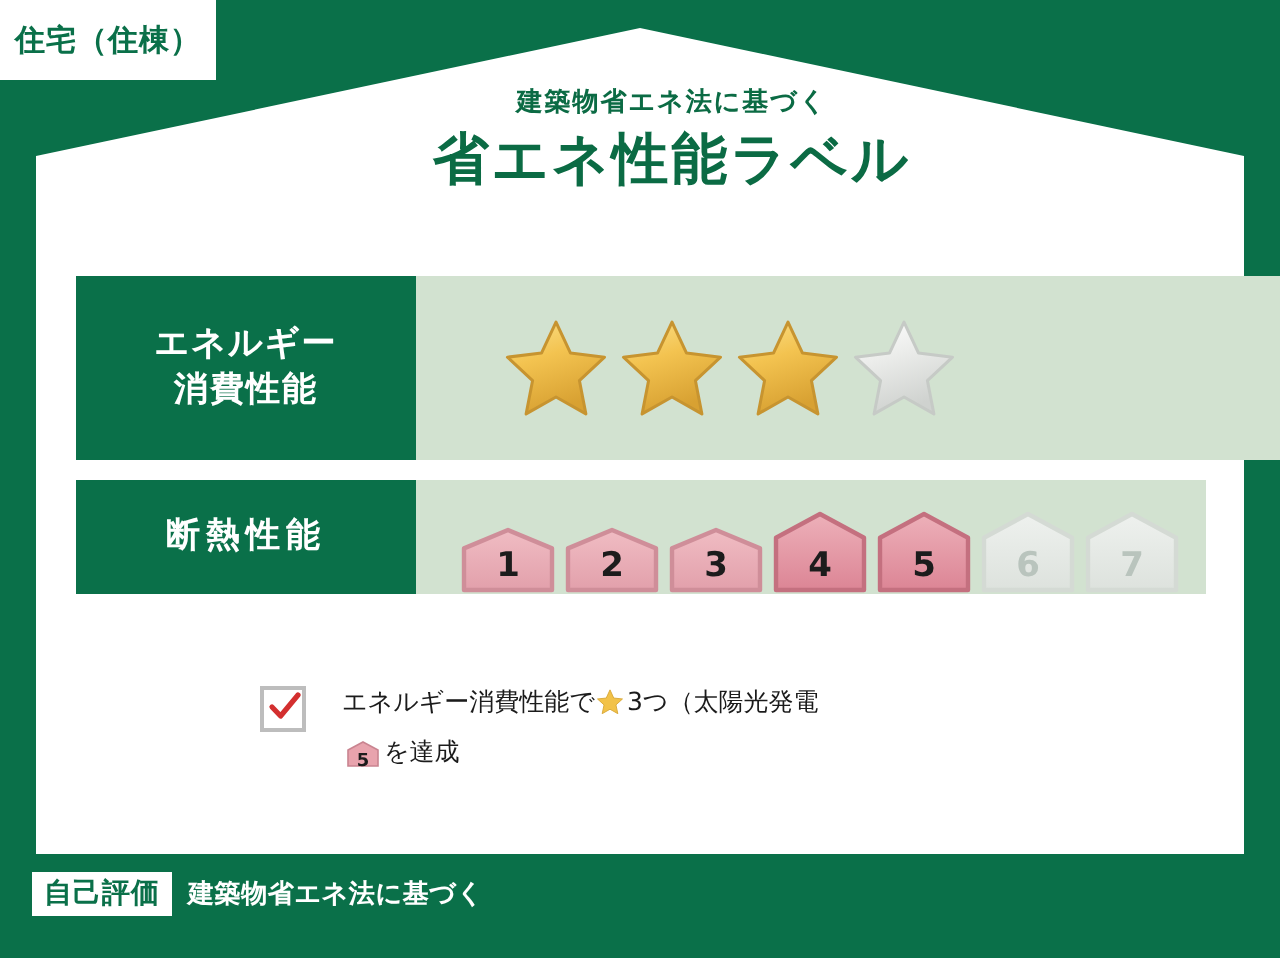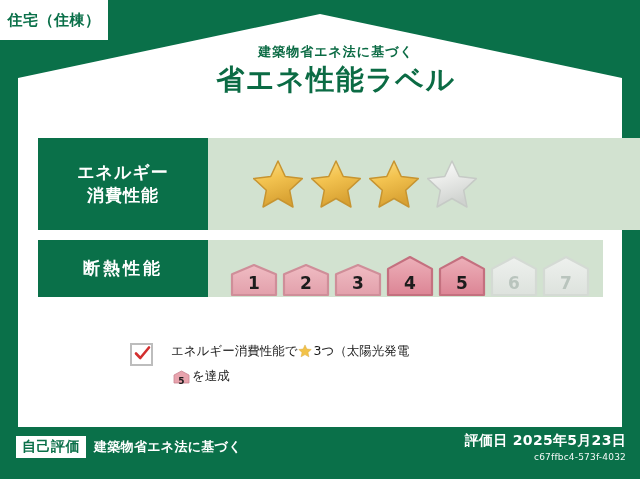--- a/index.html
+++ b/index.html
@@ -288,19 +288,15 @@
         </span><span>を達成</span>
       </div>
     </div>
   </div>
 
   <div class="footer">
     <div class="footer-left">
       <span class="self-eval">自己評価</span>
       <span class="addr">建築物省エネ法に基づく</span>
     </div>
-    <div class="footer-right">
-      <div class="eval-date">評価日 2025年5月23日</div>
-      <div class="eval-id">c67ffbc4-573f-4032</div>
-    </div>
   </div>
 
 </div>
 
 </body></html>

